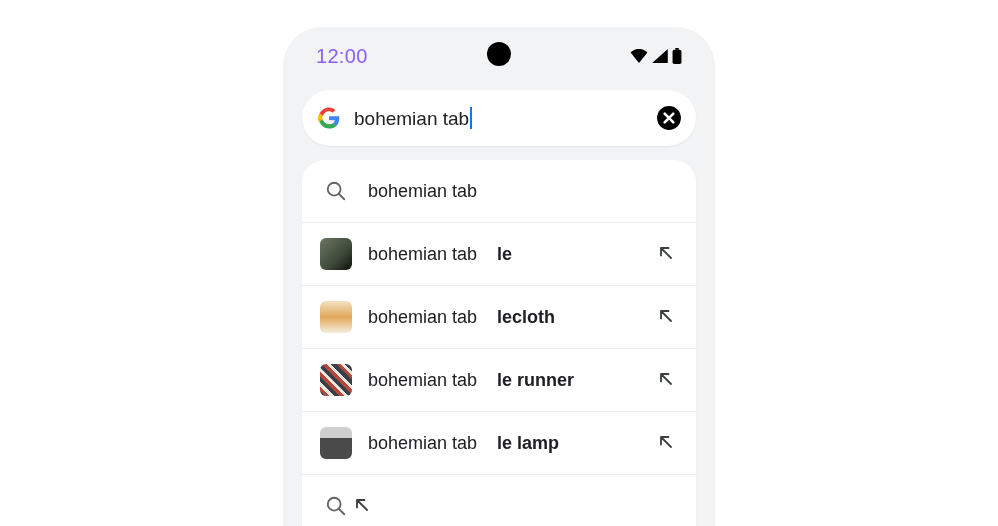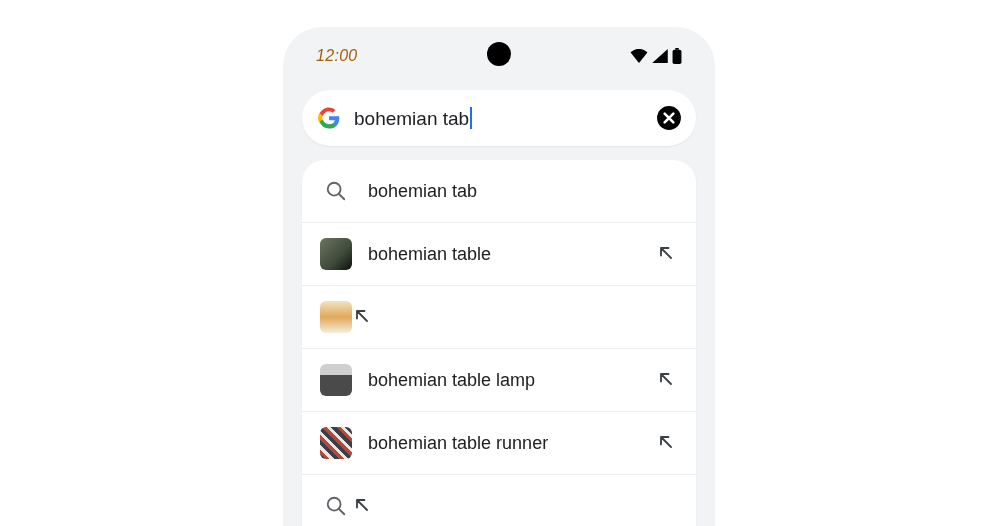--- a/index.html
+++ b/index.html
@@ -10,21 +10,21 @@
     background:#f1f3f4;
     border-radius:38px 38px 0 0;
     box-shadow:0 0 0 1px rgba(0,0,0,0.05);
     padding:0 0 0 0;
     overflow:hidden;
     position:relative;
   }
   .phone-inner{padding:0 18px 0 18px;}
   
   .status{height:40px;display:flex;align-items:center;justify-content:space-between;padding:8px 14px 0 14px;}
-  .status .time{font-size:16px;font-weight:500;color:#a16207;letter-spacing:0.3px;font-style:italic;}
+  .status .time{font-size:20px;font-weight:500;color:#8b5cf6;letter-spacing:0.3px;}
   .status .camera{position:absolute;left:50%;top:14px;transform:translateX(-50%);width:24px;height:24px;background:#000;border-radius:50%;}
   .status .right{display:flex;align-items:center;gap:4px;}
   .status svg{display:block;}
   
   .searchbar{
     margin-top:14px;
     background:#fff;
     border-radius:30px;
     height:56px;
     display:flex;align-items:center;
@@ -49,21 +49,21 @@
     padding:0 18px;
     border-bottom:1px solid #eee;
   }
   .sugg:last-child{border-bottom:none;}
   .sugg .thumb{
     width:32px;height:32px;border-radius:6px;flex:0 0 auto;
     display:flex;align-items:center;justify-content:center;
     overflow:hidden;
   }
   .sugg .label{flex:1;margin-left:16px;font-size:18px;color:#202124;white-space:nowrap;}
-  .sugg .label .bold{font-weight:400;}
+  .sugg .label .bold{font-weight:700;margin-left:20px;}
   .sugg .insert{width:22px;height:22px;flex:0 0 auto;color:#5f6368;}
   
   .th-a{background:linear-gradient(135deg,#6b7560 0%,#3e4a3a 60%,#0e0f0d 100%);}
   .th-b{background:linear-gradient(180deg,#f3e2c0 0%,#e0a85a 50%,#f6eedd 100%);}
   .th-c{background:repeating-linear-gradient(45deg,#3a3f4a 0 4px,#b7473b 4px 7px,#ece7de 7px 10px);}
   .th-d{background:linear-gradient(180deg,#cfcfcf 0%,#cfcfcf 35%,#4a4a4a 35%,#4a4a4a 100%);}
 </style>
 </head>
 <body>
 
@@ -126,34 +126,35 @@
           </div>
           <div class="sugg">
             <span class="thumb th-a"></span>
             <span class="label"><span>bohemian tab</span><span class="bold">le</span></span>
             <span class="insert"><svg viewBox="0 0 24 24" width="20" height="20">
                 <path d="M18 18 L6 6 M6 6 L6 15 M6 6 L15 6" fill="none" stroke="#3c4043" stroke-width="2.2" stroke-linecap="round" stroke-linejoin="round"></path>
               </svg></span>
           </div>
           <div class="sugg">
             <span class="thumb th-b"></span>
+            <span class="label"><span>bohemian tab</span><span class="bold">lecloth</span></span>
+            <span class="insert"><svg viewBox="0 0 24 24" width="20" height="20">
+                <path d="M18 18 L6 6 M6 6 L6 15 M6 6 L15 6" fill="none" stroke="#3c4043" stroke-width="2.2" stroke-linecap="round" stroke-linejoin="round"></path>
+              </svg></span>
+          </div>
+          <div class="sugg">
+            <span class="thumb th-c"></span>
+            <span class="label"><span>bohemian tab</span><span class="bold">le runner</span></span>
             <span class="insert"><svg viewBox="0 0 24 24" width="20" height="20">
                 <path d="M18 18 L6 6 M6 6 L6 15 M6 6 L15 6" fill="none" stroke="#3c4043" stroke-width="2.2" stroke-linecap="round" stroke-linejoin="round"></path>
               </svg></span>
           </div>
           <div class="sugg">
             <span class="thumb th-d"></span>
             <span class="label"><span>bohemian tab</span><span class="bold">le lamp</span></span>
-            <span class="insert"><svg viewBox="0 0 24 24" width="20" height="20">
-                <path d="M18 18 L6 6 M6 6 L6 15 M6 6 L15 6" fill="none" stroke="#3c4043" stroke-width="2.2" stroke-linecap="round" stroke-linejoin="round"></path>
-              </svg></span>
-          </div>
-          <div class="sugg">
-            <span class="thumb th-c"></span>
-            <span class="label"><span>bohemian tab</span><span class="bold">le runner</span></span>
             <span class="insert"><svg viewBox="0 0 24 24" width="20" height="20">
                 <path d="M18 18 L6 6 M6 6 L6 15 M6 6 L15 6" fill="none" stroke="#3c4043" stroke-width="2.2" stroke-linecap="round" stroke-linejoin="round"></path>
               </svg></span>
           </div>
           <div class="sugg">
             <span class="thumb">
               <svg viewBox="0 0 24 24" width="22" height="22">
                 <circle cx="10" cy="10" r="7" fill="none" stroke="#5f6368" stroke-width="2"></circle>
                 <line x1="15" y1="15" x2="21" y2="21" stroke="#5f6368" stroke-width="2" stroke-linecap="round"></line>
               </svg>

